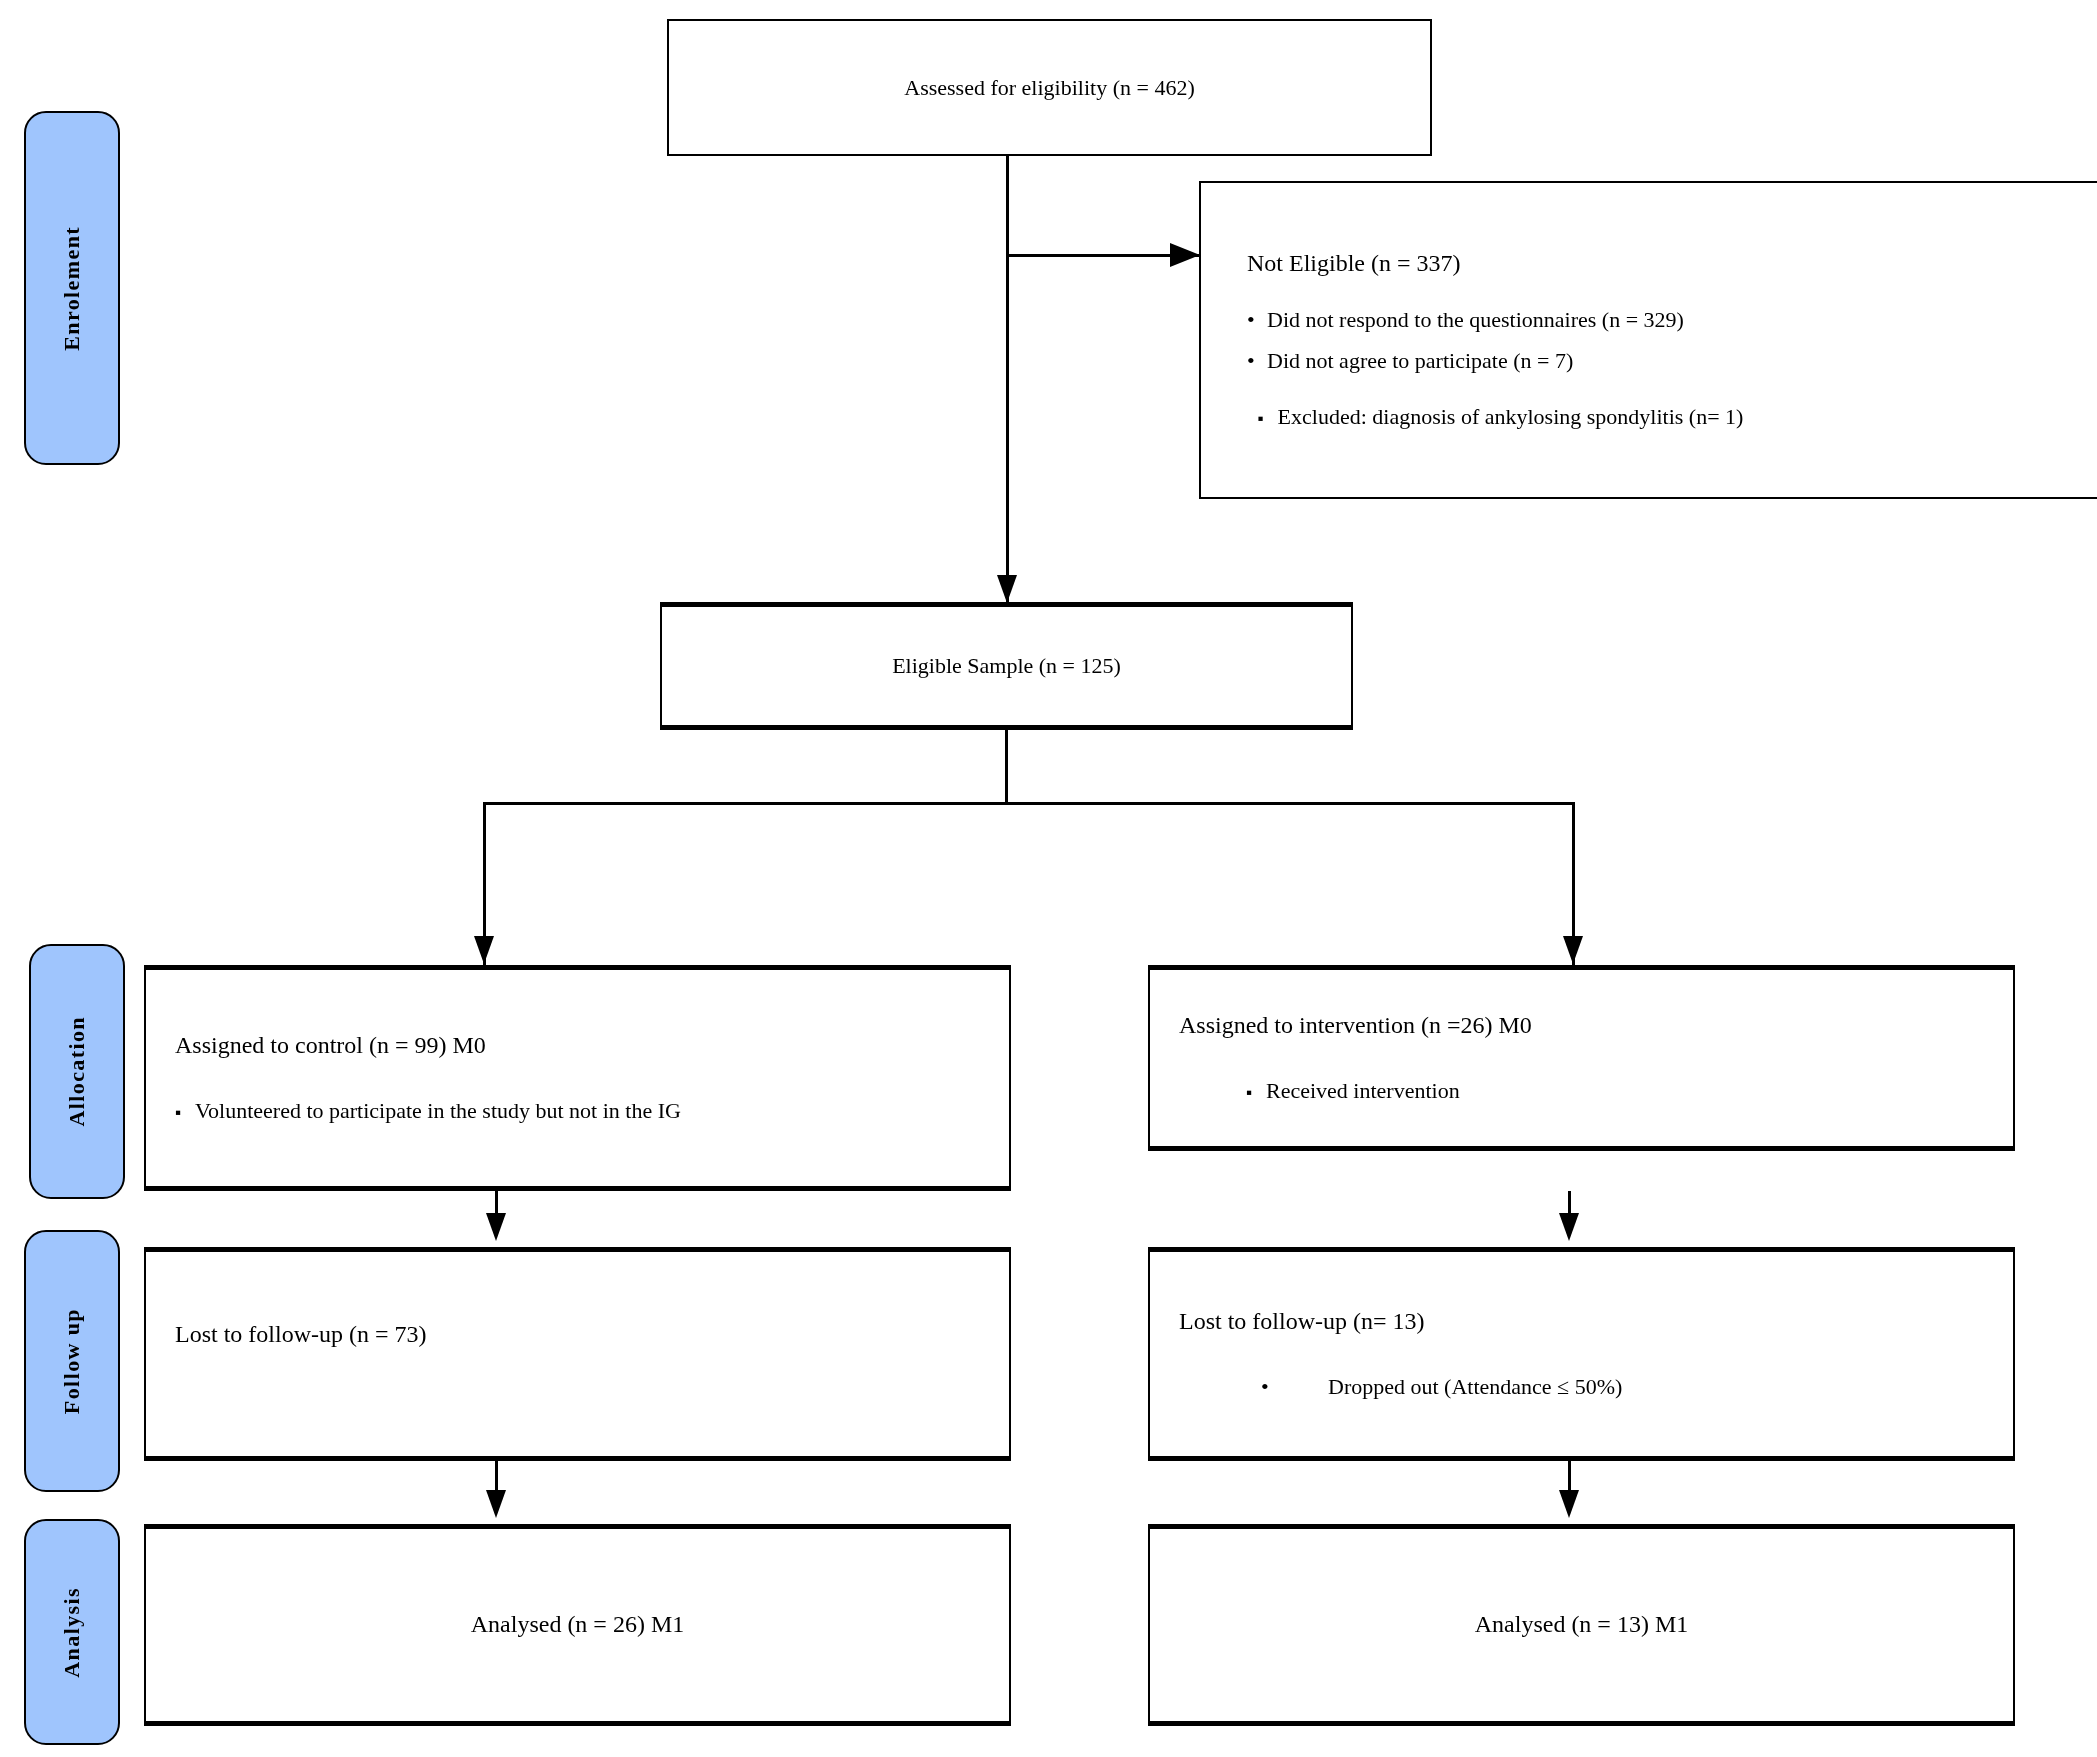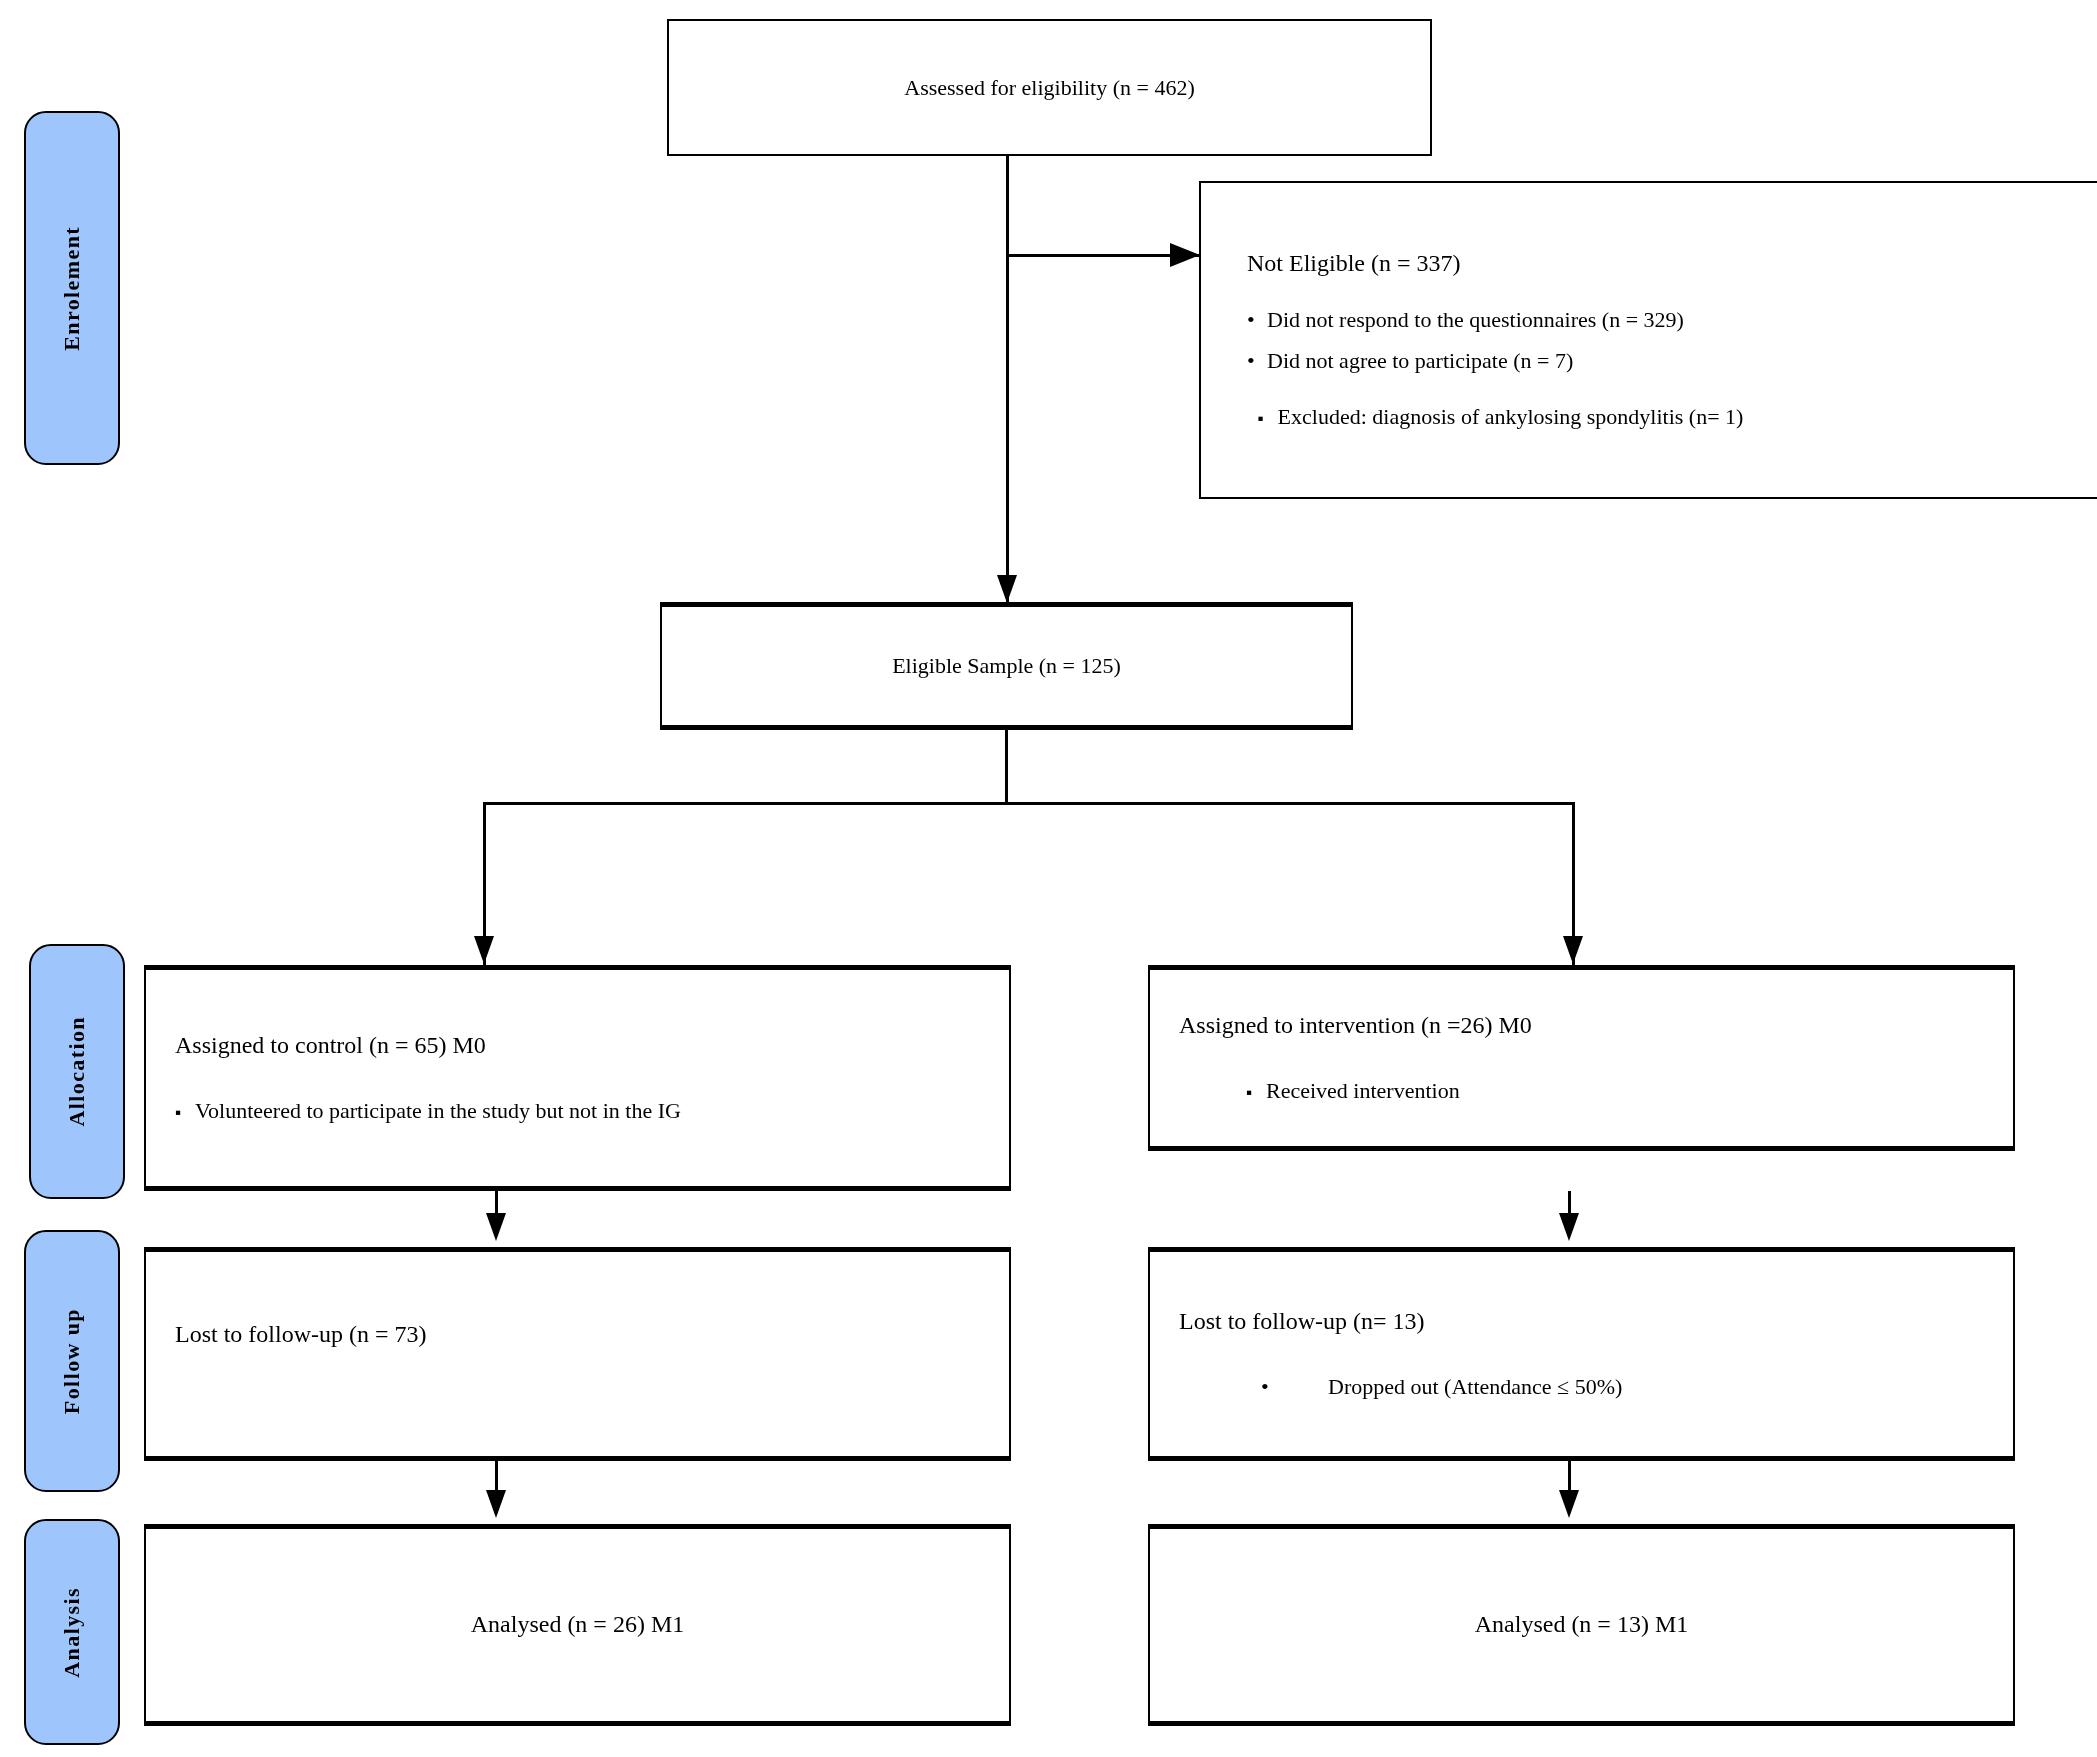--- a/index.html
+++ b/index.html
@@ -180,21 +180,21 @@
 
   <div class="vline" style="left:1005px; top:729px; height:75px;"></div>
   <div class="hline" style="left:483px; top:802px; width:1092px;"></div>
   <div class="vline" style="left:483px; top:802px; height:164px;"></div>
   <div class="vline" style="left:1572px; top:802px; height:164px;"></div>
   <div class="arrow-down" style="left:474px; top:936px;"></div>
   <div class="arrow-down" style="left:1563px; top:936px;"></div>
 
   <div class="flow-box thick-topbottom" style="left:144px; top:965px; width:867px; height:226px;">
     <div class="box-inner" style="padding:19px 24px 19px 29px;">
-      <div class="box-title" style="margin-bottom:38px;">Assigned to control (n = 65) M0</div>
+      <div class="box-title" style="margin-bottom:38px;">Assigned to control (n = 99) M0</div>
       <ul class="bullets">
         <li>
           <span class="blt square">▪</span><span>Volunteered to participate in the study but not in the IG</span>
         </li>
       </ul>
     </div>
   </div>
 
   <div class="flow-box thick-topbottom" style="left:1148px; top:965px; width:867px; height:186px;">
     <div class="box-inner" style="padding:19px 24px 19px 29px;">

